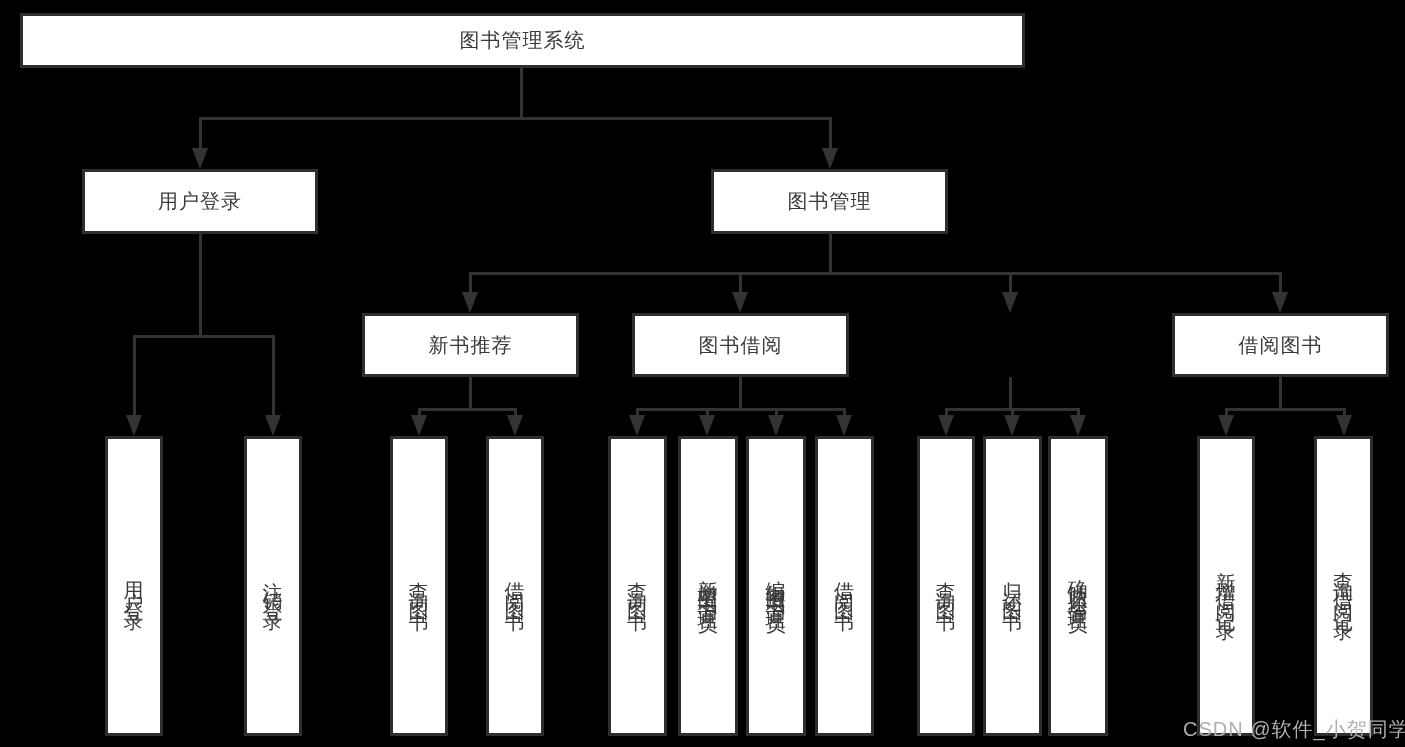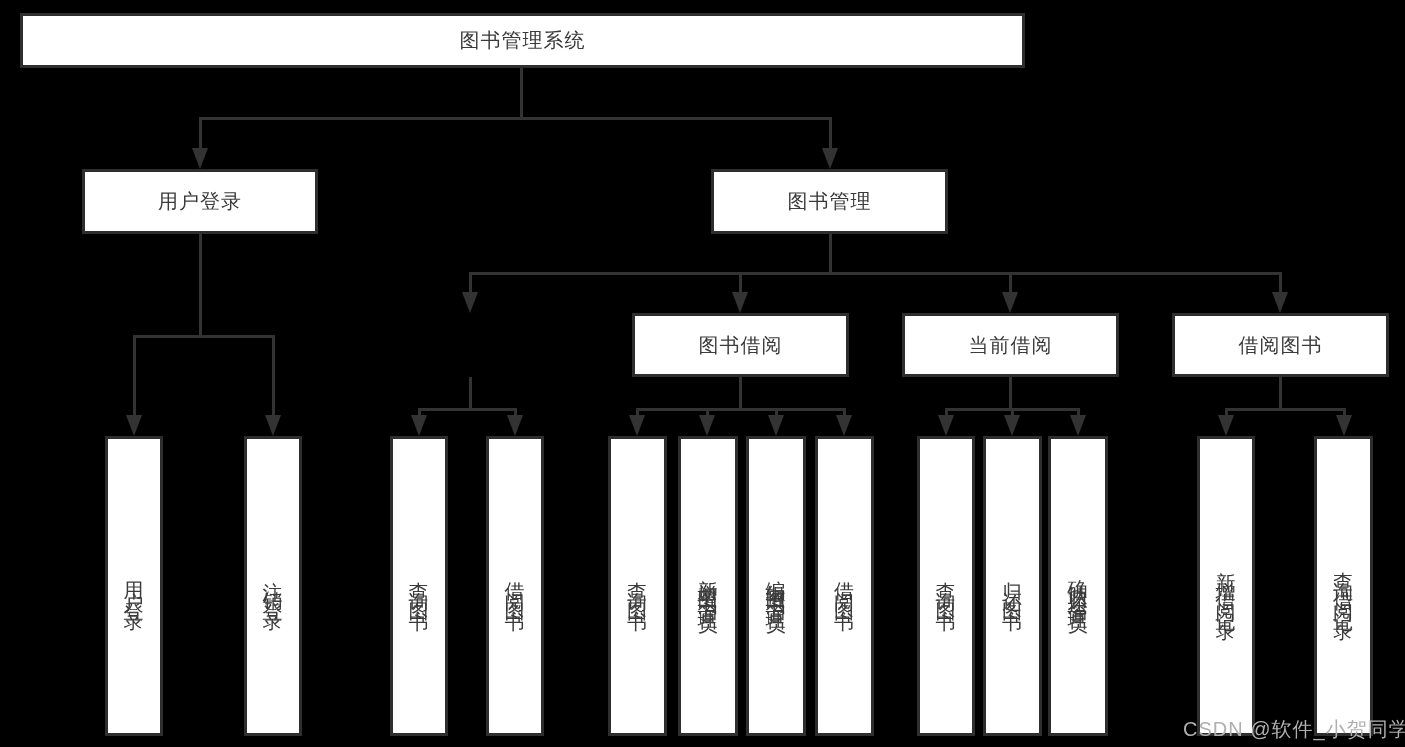--- a/index.html
+++ b/index.html
@@ -77,25 +77,25 @@
     <span>图书管理系统</span>
   </div>
 
   <div class="box" style="left:82px; top:169px; width:236px; height:65px;">
     <span>用户登录</span>
   </div>
   <div class="box" style="left:711px; top:169px; width:237px; height:65px;">
     <span>图书管理</span>
   </div>
 
+  <div class="box" style="left:362px; top:313px; width:217px; height:64px;">
+    <span>新书推荐</span>
+  </div>
   <div class="box" style="left:632px; top:313px; width:217px; height:64px;font-family:Liberation Serif, serif;">
     <span>图书借阅</span>
-  </div>
-  <div class="box" style="left:902px; top:313px; width:217px; height:64px;">
-    <span>当前借阅</span>
   </div>
   <div class="box" style="left:1172px; top:313px; width:217px; height:64px;">
     <span>借阅图书</span>
   </div>
 
   <div class="box leaf" style="left:105px; width:58px;">
     <span>用户登录</span>
   </div>
   <div class="box leaf" style="left:244px; width:58px;">
     <span>注销登录</span>

